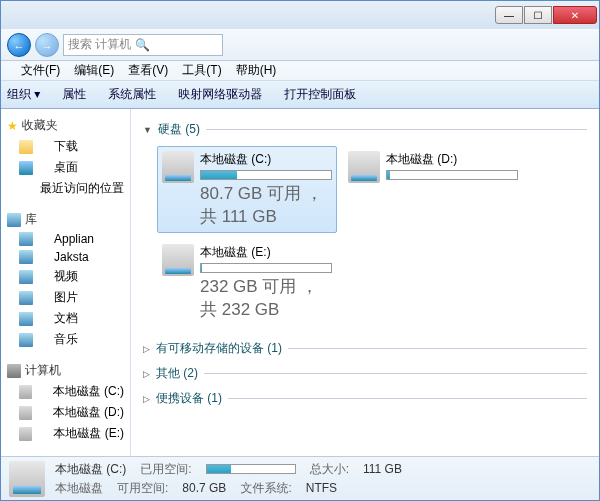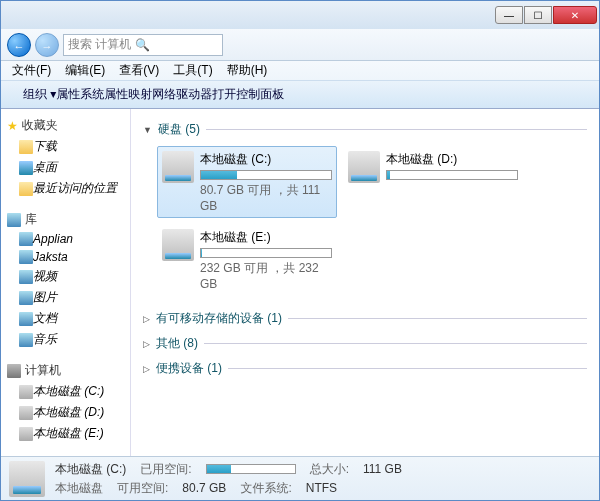--- a/index.html
+++ b/index.html
@@ -18,33 +18,33 @@
 .navbtn { width: 24px; height: 24px; border-radius: 50%; background: radial-gradient(circle at 30% 30%, #8cf, #06c); border: 1px solid #05a; display: flex; align-items: center; justify-content: center; color: #fff; font-size: 11px; cursor: pointer; }
 .navbtn.fwd { opacity: 0.5; }
 .addrbar { flex: 1; height: 22px; border: 1px solid #abc; background: #fff; display: flex; align-items: center; padding: 0 4px; gap: 4px; }
 .addr-icon { width: 16px; height: 16px; background: linear-gradient(to bottom, #8cf, #28a); }
 .addr-text { flex: 1; }
 .addr-drop { font-size: 9px; color: #444; }
 .addr-refresh { width: 20px; text-align: center; color: #06c; }
 .searchbox { width: 160px; height: 22px; border: 1px solid #abc; background: #fff; display: flex; align-items: center; padding: 0 4px; gap: 4px; color: #888; }
 .searchbox .sicon { color: #06c; }
 
-.menubar { height: 20px; background: linear-gradient(to bottom, #f5f9fd, #eef5fb); display: flex; align-items: center; padding: 0 5px; gap: 2px; border-bottom: 1px solid #cde; }
+.menubar { height: 20px; background: linear-gradient(to bottom, #f5f9fd, #eef5fb); display: flex; align-items: center; padding: 0 14px; gap: 2px; border-bottom: 1px solid #cde; }
 .menuitm { padding: 2px 6px; cursor: pointer; }
 
-.toolbar { height: 28px; background: linear-gradient(to bottom, #eaf3fb, #d4e7f7); display: flex; align-items: center; padding: 0 22px; gap: 0; border-bottom: 1px solid #9ac; color: #003; }
+.toolbar { height: 28px; background: linear-gradient(to bottom, #eaf3fb, #d4e7f7); display: flex; align-items: center; padding: 0 6px; gap: 22px; border-bottom: 1px solid #9ac; color: #003; }
 .toolitm { cursor: pointer; }
 
 .body { flex: 1; display: flex; min-height: 0; }
 
 .sidebar { width: 130px; background: #fff; border-right: 1px solid #dde; overflow-y: auto; padding: 6px 2px; }
 .side-group { margin-bottom: 10px; }
 .side-head { display: flex; align-items: center; gap: 4px; padding: 2px 4px; font-weight: normal; color: #333; }
 .side-head .star { color: #f5c518; }
-.side-itm { display: flex; align-items: center; gap: 0; padding: 2px 4px 2px 16px; cursor: pointer; white-space: nowrap; overflow: hidden; font-style: italic; }
+.side-itm { display: flex; align-items: center; gap: 21px; padding: 2px 4px 2px 16px; cursor: pointer; white-space: nowrap; overflow: hidden; }
 .ic { width: 14px; height: 14px; display: inline-flex; align-items: center; justify-content: center; font-size: 11px; }
 .ic-folder { background: linear-gradient(to bottom, #fde9a9, #f4c452); border-radius: 1px; }
 .ic-drive { background: linear-gradient(to bottom, #ddd, #aaa); border-radius: 1px; }
 .ic-lib { background: linear-gradient(to bottom, #ade, #48b); border-radius: 1px; }
 .ic-desk { background: linear-gradient(to bottom, #9cf, #28a); border-radius: 1px; }
 .ic-comp { background: linear-gradient(to bottom, #bbb, #777); border-radius: 1px; }
 
 .main { flex: 1; background: #fff; overflow-y: auto; padding: 8px 12px; }
 .grp-head { display: flex; align-items: center; gap: 6px; color: #156; padding: 4px 0; cursor: pointer; }
 .grp-head .tri { font-size: 9px; color: #555; }
@@ -52,21 +52,21 @@
 
 .drives { display: flex; flex-wrap: wrap; gap: 6px; padding: 4px 0 10px 14px; }
 .drive { width: 180px; padding: 4px; display: flex; gap: 6px; cursor: pointer; border: 1px solid transparent; border-radius: 2px; }
 .drive.sel { background: linear-gradient(to bottom, #e4f1fc, #cfe6fa); border: 1px solid #8ab8e0; }
 .drv-icon { width: 32px; height: 32px; background: linear-gradient(to bottom, #e8e8e8, #bbb); border-radius: 2px; position: relative; flex-shrink: 0; }
 .drv-icon::after { content: ""; position: absolute; bottom: 2px; left: 3px; right: 3px; height: 6px; background: linear-gradient(to bottom, #9cf, #28a); border-radius: 1px; }
 .drv-info { flex: 1; min-width: 0; }
 .drv-name { color: #000; margin-bottom: 2px; }
 .drv-bar { height: 10px; border: 1px solid #999; background: #fff; margin-bottom: 2px; position: relative; }
 .drv-fill { height: 100%; background: linear-gradient(to bottom, #5bd, #2aa0c8); }
-.drv-sub { color: #666; font-size: 12px; }
+.drv-sub { color: #666; font-size: 17px; }
 
 .statusbar { height: 44px; background: linear-gradient(to bottom, #f0f6fb, #e4eef8); border-top: 1px solid #bcd; display: flex; align-items: center; padding: 4px 8px; gap: 10px; }
 .status-icon { width: 36px; height: 36px; background: linear-gradient(to bottom, #e8e8e8, #bbb); border-radius: 2px; position: relative; }
 .status-icon::after { content: ""; position: absolute; bottom: 3px; left: 4px; right: 4px; height: 8px; background: linear-gradient(to bottom, #9cf, #28a); border-radius: 1px; }
 .status-main { display: flex; flex-direction: column; gap: 2px; }
 .status-row { display: flex; gap: 14px; align-items: center; color: #333; }
 .status-row .lbl { color: #666; }
 .status-bar { width: 90px; height: 10px; border: 1px solid #999; background: #fff; display: inline-block; }
 .status-bar .f { display: block; height: 100%; background: linear-gradient(to bottom, #5bd, #2aa0c8); }
 </style>
@@ -220,21 +220,21 @@
           </div>
         </div>
 
       <div class="grp-head">
         <span class="tri">▷</span>
         <span>有可移动存储的设备 (1)</span>
         <span class="line"></span>
       </div>
       <div class="grp-head">
         <span class="tri">▷</span>
-        <span>其他 (8)</span>
+        <span>其他 (2)</span>
         <span class="line"></span>
       </div>
       <div class="grp-head">
         <span class="tri">▷</span>
         <span>便携设备 (1)</span>
         <span class="line"></span>
       </div>
     </div>
 
   </div>

